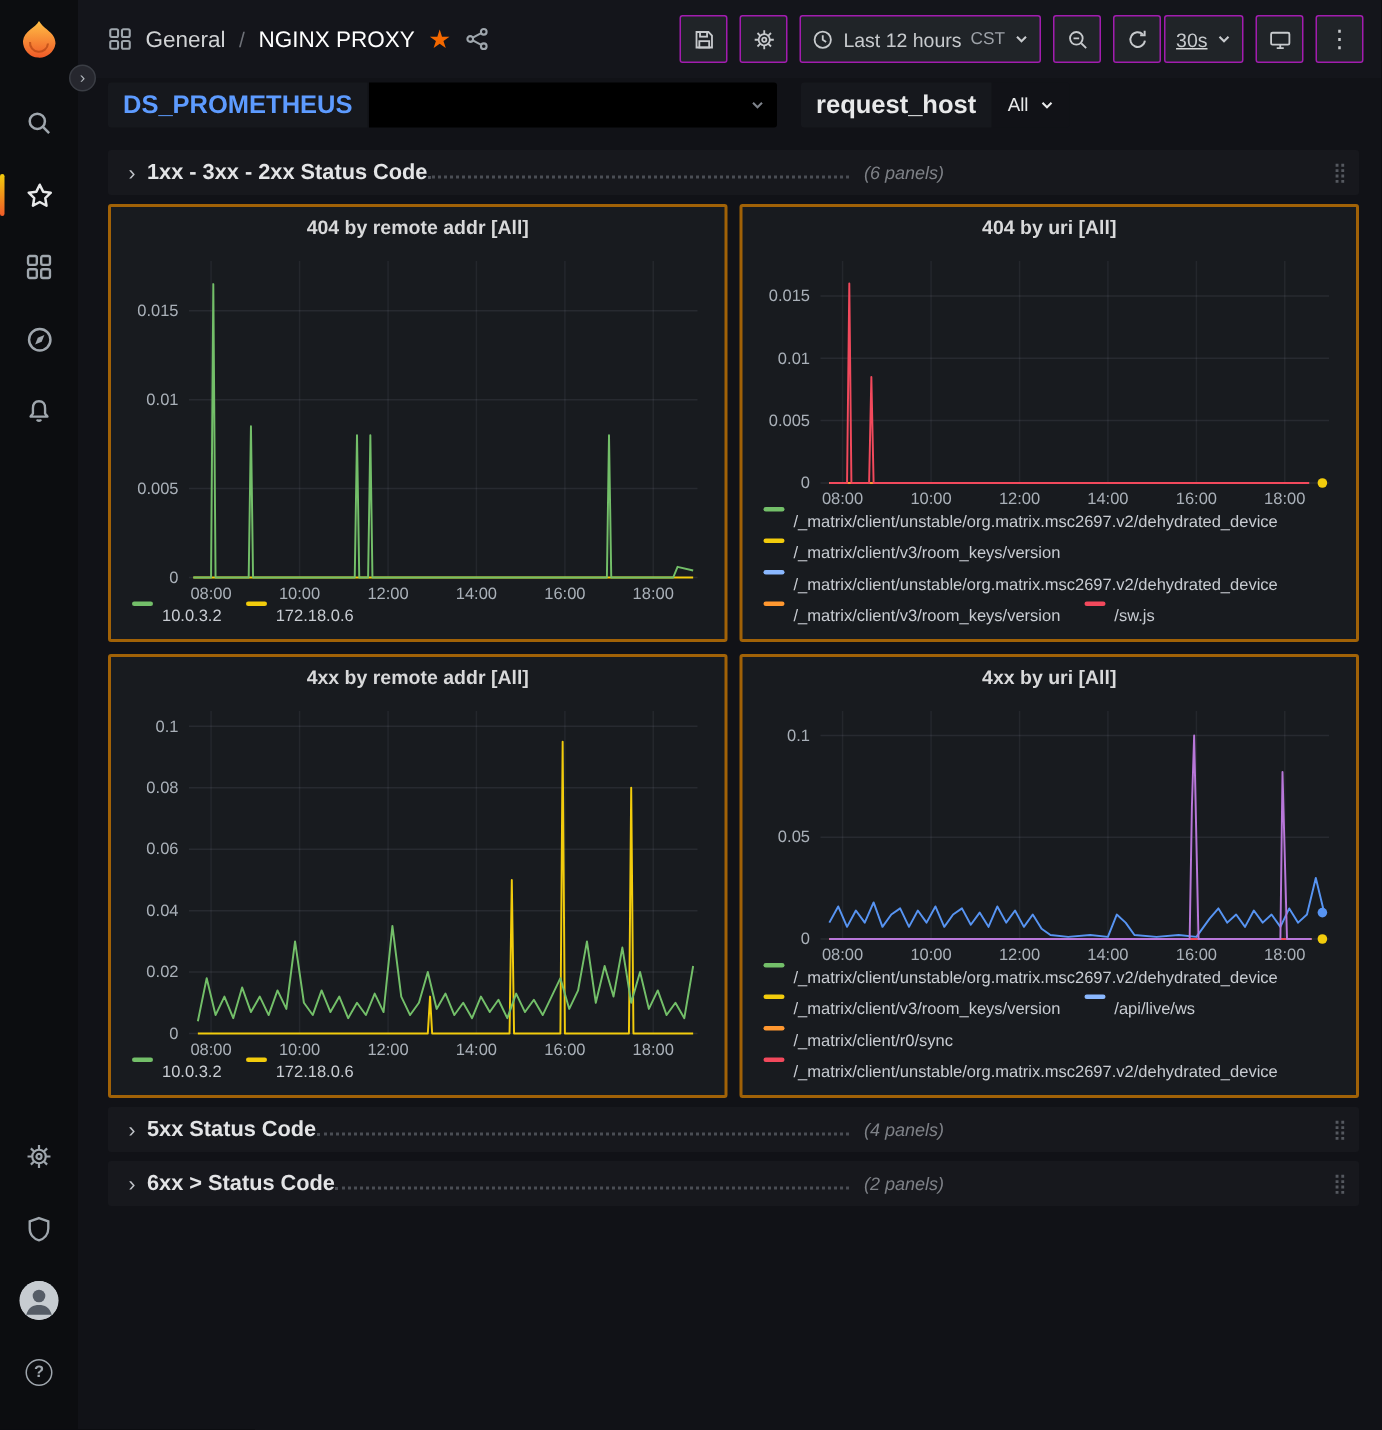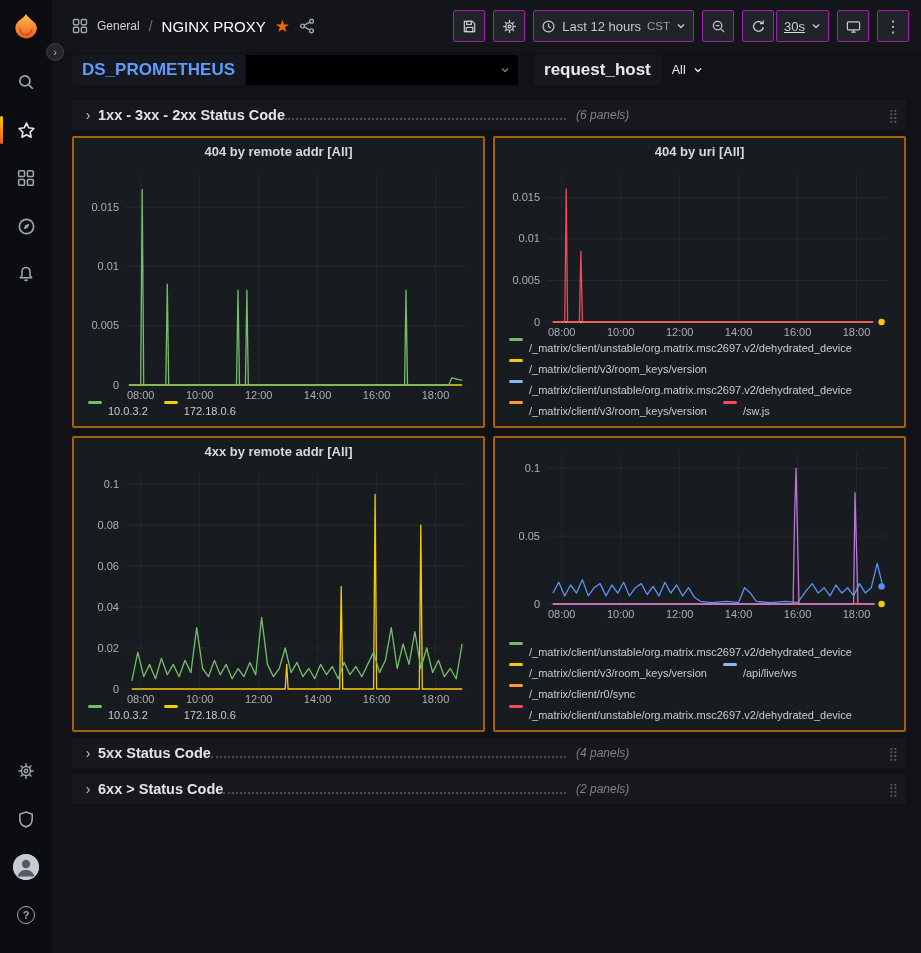--- a/index.html
+++ b/index.html
@@ -17,21 +17,21 @@
   .avatar-circle { width:26px; height:26px; border-radius:50%; overflow:hidden; background:#c7ccd1; }
   .help-circle { width:18px; height:18px; border-radius:50%; border:1.6px solid #9fa6ad; display:flex; align-items:center; justify-content:center; font-size:11px; font-weight:bold; color:#9fa6ad; }
   .sidebar-expand { position:absolute; left:46px; top:43px; width:18px; height:18px; border-radius:50%; background:#26272e; border:1px solid #3a3d44; color:#b3b8be; display:flex; align-items:center; justify-content:center; font-size:11px; cursor:pointer; z-index:5; padding-bottom:1px; }
 
   
   .main { flex:1; display:flex; flex-direction:column; min-width:0; }
 
   
   .topbar { height:52px; flex:0 0 52px; background:#14151b; display:flex; align-items:center; padding:0 12px 0 20px; }
   .crumbs { display:flex; align-items:center; gap:9px; color:#9fa6ad; }
-  .crumb-section { color:#d0d2d4; font-size:12px; cursor:pointer; }
+  .crumb-section { color:#d0d2d4; font-size:15px; cursor:pointer; }
   .crumb-sep { color:#6e7178; font-size:14px; }
   .crumb-title { color:#ffffff; font-size:15px; font-weight:500; }
   .fav-star { color:#f46800; font-size:17px; line-height:1; cursor:pointer; }
   .icon-btn-plain { color:#9fa6ad; cursor:pointer; display:flex; align-items:center; }
   .topbar-actions { margin-left:auto; display:flex; align-items:center; gap:8px; }
   .tb-btn { height:32px; min-width:32px; padding:0 7px; background:#202428; border:1px solid #a21caf; border-radius:2px; color:#c7cacd; display:flex; align-items:center; justify-content:center; gap:6px; cursor:pointer; font-size:13px; }
   .tb-btn .lbl { white-space:nowrap; }
   .tz { font-size:11.5px; color:#9da2a8; }
   .pair { display:flex; gap:2px;text-decoration:underline; }
   .kebab { font-size:16px; color:#c7cacd; }
@@ -414,20 +414,21 @@
                 <i class="swatch" style="background: rgb(115, 191, 105);"></i>
                 <span>10.0.3.2</span>
               </span>
               <span class="legend-item">
                 <i class="swatch" style="background: rgb(242, 204, 12);"></i>
                 <span>172.18.0.6</span>
               </span>
             </div>
         </div>
         <div class="panel">
+          <div class="panel-title">4xx by uri [All]</div>
           <div class="chart-box">
             <svg width="395" height="177" viewBox="0 0 395 177">
                 <line x1="44" y1="160.0" x2="383" y2="160.0" stroke="rgba(204,204,220,0.09)" stroke-width="1"></line>
                 <text class="tick" x="37" y="163.5" text-anchor="end">0</text>
                 <line x1="44" y1="92.1" x2="383" y2="92.1" stroke="rgba(204,204,220,0.09)" stroke-width="1"></line>
                 <text class="tick" x="37" y="95.6" text-anchor="end">0.05</text>
                 <line x1="44" y1="24.3" x2="383" y2="24.3" stroke="rgba(204,204,220,0.09)" stroke-width="1"></line>
                 <text class="tick" x="37" y="27.8" text-anchor="end">0.1</text>
                 <line x1="58.7" y1="8" x2="58.7" y2="160" stroke="rgba(204,204,220,0.07)" stroke-width="1"></line>
                 <text class="tick" x="58.7" y="174" text-anchor="middle">08:00</text>

